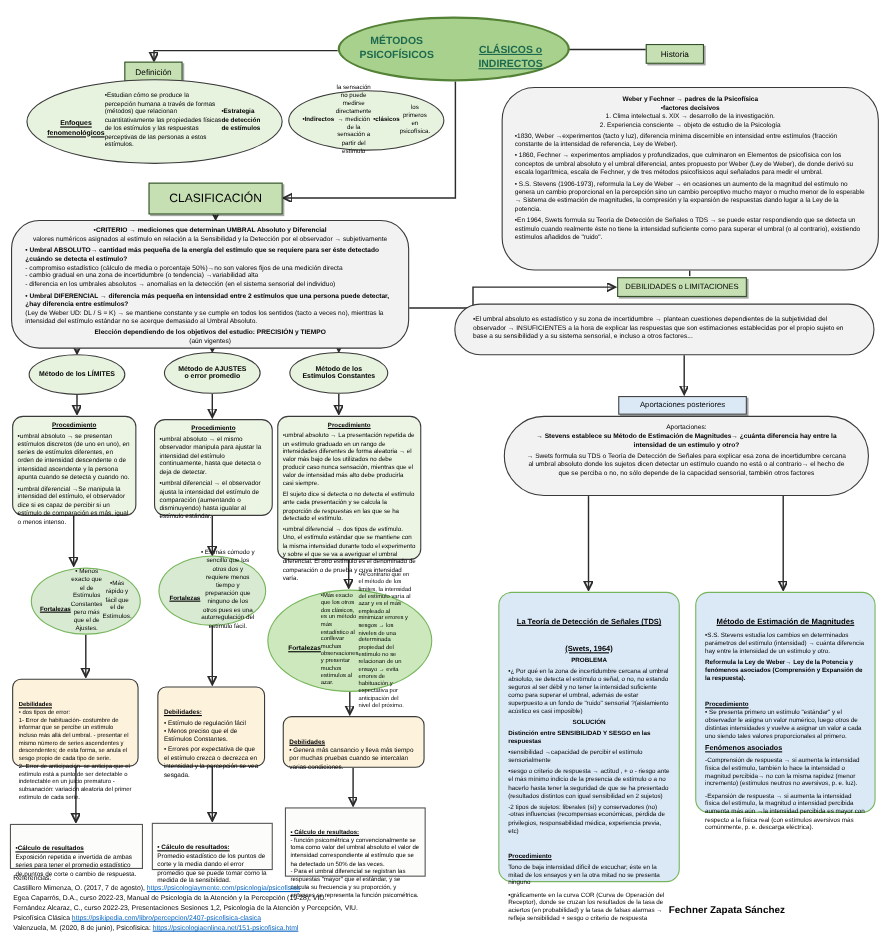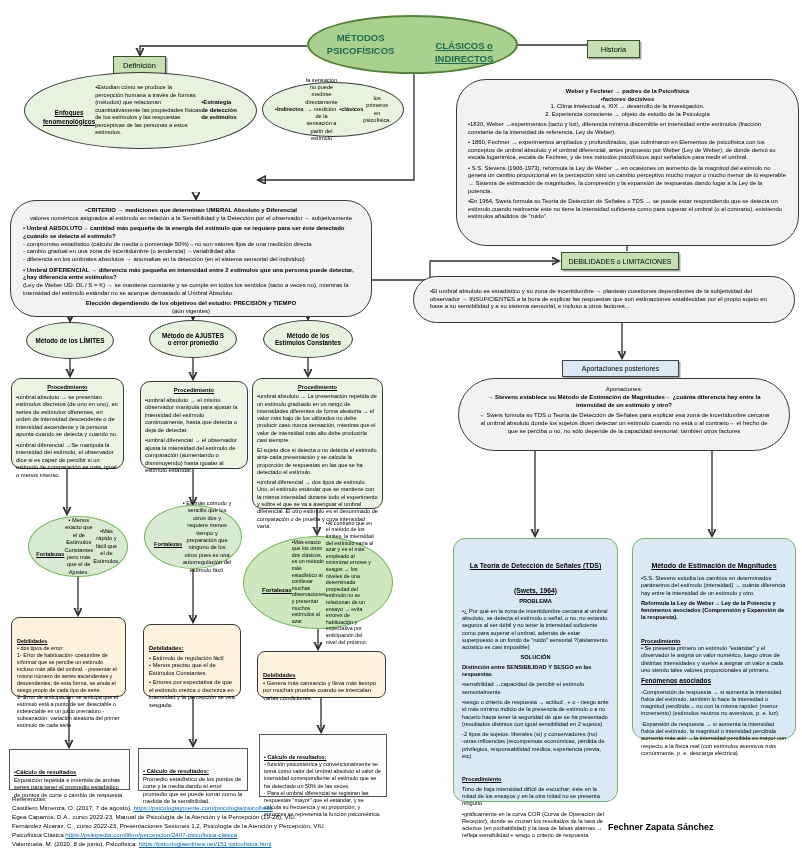--- a/index.html
+++ b/index.html
@@ -91,20 +91,23 @@
     <div class="ctr b">Weber y Fechner → padres de la Psicofísica</div>
     <div class="ctr b">•factores decisivos</div>
     <div class="ctr">1. Clima intelectual s. XIX → desarrollo de la investigación.</div>
     <div class="ctr" style="margin-bottom:3px;">2. Experiencia consciente → objeto de estudio de la Psicología</div>
     <p>•1830, Weber →experimentos (tacto y luz), diferencia mínima discernible en intensidad entre estímulos (fracción constante de la intensidad de referencia, Ley de Weber).</p>
     <p>• 1860, Fechner → experimentos ampliados y profundizados, que culminaron en Elementos de psicofísica con los conceptos de umbral absoluto y el umbral diferencial, antes propuesto por Weber (Ley de Weber), de donde derivó su escala logarítmica, escala de Fechner, y de tres métodos psicofísicos aquí señalados para medir el umbral.</p>
     <p>• S.S. Stevens (1906-1973), reformula la Ley de Weber → en ocasiones un aumento de la magnitud del estímulo no genera un cambio proporcional en la percepción sino un cambio perceptivo mucho mayor o mucho menor de lo esperable → Sistema de estimación de magnitudes, la compresión y la expansión de respuestas dando lugar a la Ley de la potencia.</p>
     <p>•En 1964, Swets formula su Teoría de Detección de Señales o TDS → se puede estar respondiendo que se detecta un estímulo cuando realmente éste no tiene la intensidad suficiente como para superar el umbral (o al contrario), existiendo estímulos añadidos de "ruido".</p>
   </div>
 
+  <div class="abs label" style="left:135px;top:166px;width:122px;height:29px;font-size:11px;">
+    <span>CLASIFICACIÓN</span>
+  </div>
 
   <div class="abs grayround" style="left:10px;top:200px;width:362px;height:117px;border-radius:26px;padding:6px 12px;font-size:6px;line-height:1.28;">
     <div class="ctr b">•CRITERIO → mediciones que determinan UMBRAL Absoluto y Diferencial</div>
     <div class="ctr" style="margin-bottom:3px;">valores numéricos asignados al estímulo en relación a la Sensibilidad y la Detección por el observador → subjetivamente</div>
     <div class="b">• Umbral ABSOLUTO→ cantidad más pequeña de la energía del estímulo que se requiere para ser éste detectado ¿cuándo se detecta el estímulo?</div>
     <div>- compromiso estadístico (cálculo de media o porcentaje 50%)→no son valores fijos de una medición directa</div>
     <div>- cambio gradual en una zona de incertidumbre (o tendencia) →variabilidad alta</div>
     <div style="margin-bottom:3px;">- diferencia en los umbrales absolutos → anomalías en la detección (en el sistema sensorial del individuo)</div>
     <div class="b">• Umbral DIFERENCIAL → diferencia más pequeña en intensidad entre 2 estímulos que una persona puede detectar, ¿hay diferencia entre estímulos?</div>
     <div style="margin-bottom:3px;">(Ley de Weber UD: DL / S = K) → se mantiene constante y se cumple en todos los sentidos (tacto a veces no), mientras la intensidad del estímulo estándar no se acerque demasiado al Umbral Absoluto.</div>

